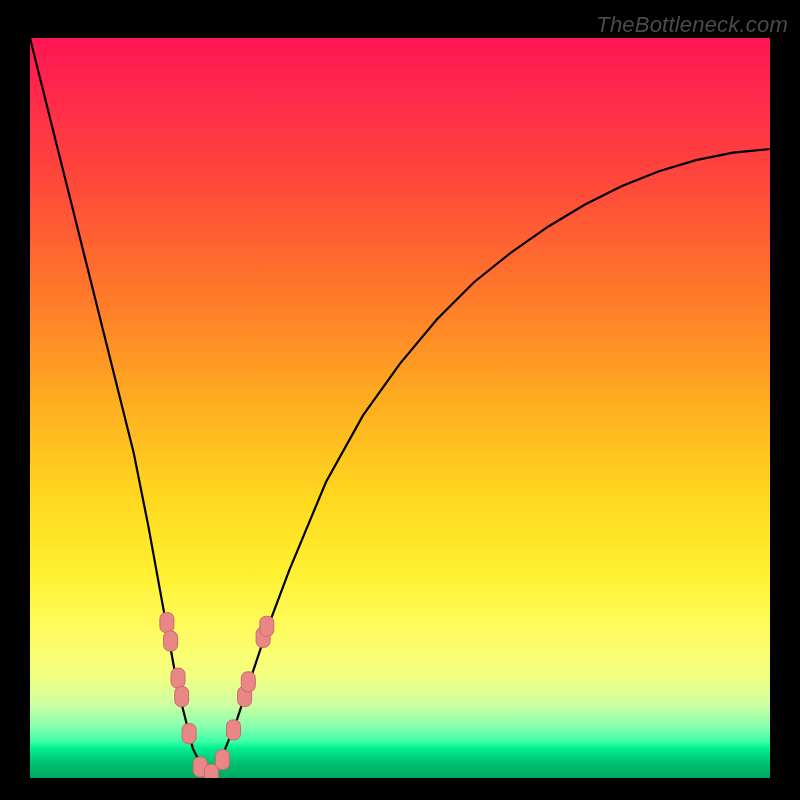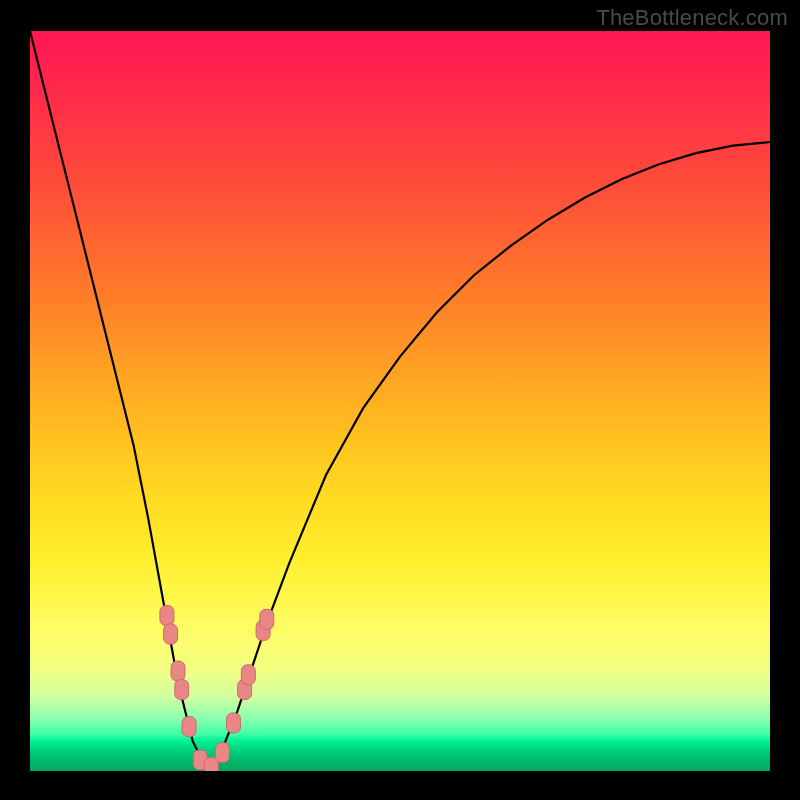--- a/index.html
+++ b/index.html
@@ -6,23 +6,24 @@
     margin: 0;
     padding: 0;
     width: 800px;
     height: 800px;
     overflow: hidden;
     background: #000;
     font-family: Arial, Helvetica, sans-serif;
   }
   .frame {
     position: absolute;
-    left: 0; top: 1px;
+    left: 0; top: 8px;
     width: 800px; height: 732px;
     background: #000;
+    font-style: italic;
   }
   .plot-area {
     position: absolute;
     left: 30px;
     top: 30px;
     width: 740px;
     height: 740px;
     overflow: hidden;
   }
   .gradient {

